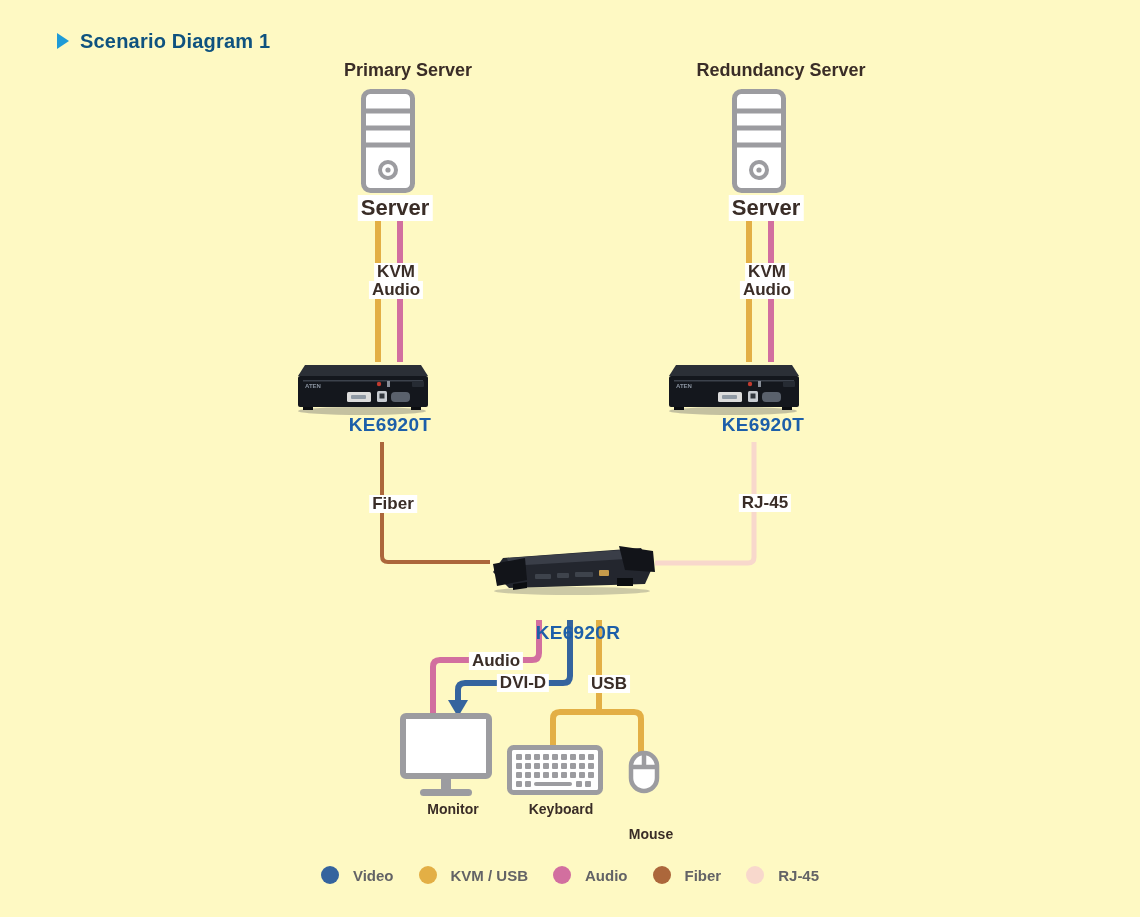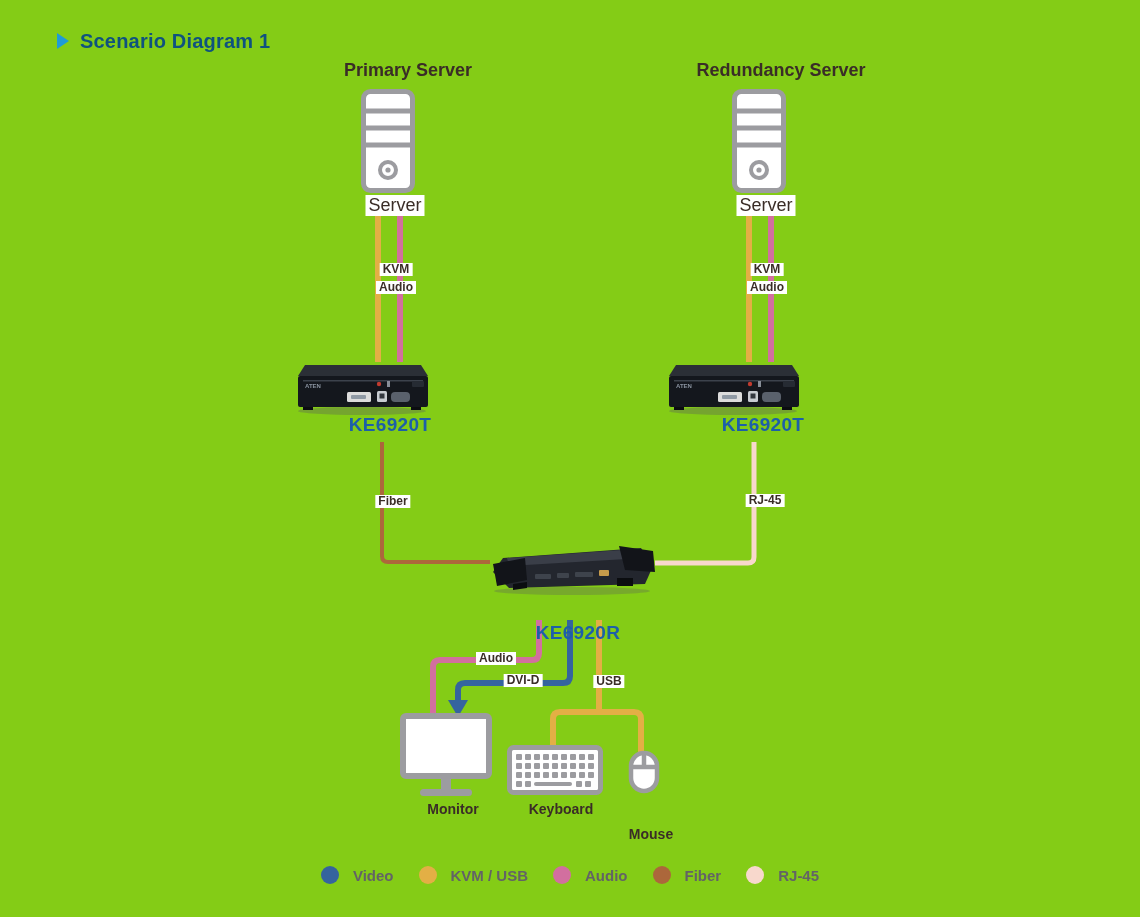--- a/index.html
+++ b/index.html
@@ -1,33 +1,33 @@
 <!DOCTYPE html>
 <html style="--c-video: #35649E; --c-kvm: #E3AF45; --c-audio: #D26F9F; --c-fiber: #AC673B; --c-rj45: #F8D8CC; --c-title: #0F527F; --c-title_arrow: #1E9BD7; --c-model_label: #1D5FA9; --c-label_text: #3A2D27; --c-legend_text: #636366; --c-icon_gray: #9C9CA0;"><head>
 <meta charset="utf-8">
 <style>
   html,body{margin:0;padding:0;background:#fff;}
   .stage{
-    position:relative;width:1140px;height:917px;background:#84cc16;overflow:hidden;
+    position:relative;width:1140px;height:917px;background:#fef9c3;overflow:hidden;
     font-family:"Liberation Sans",sans-serif;
   }
   .abs{position:absolute;}
   .ctr{transform:translateX(-50%);white-space:nowrap;margin-left:7px;}
   .page-title{
     font-size:20px;font-weight:bold;color:var(--c-title,#0F527F);letter-spacing:.2px;
   }
   .title-arrow{
     width:0;height:0;border-left:12px solid var(--c-title_arrow,#1E9BD7);
     border-top:8px solid transparent;border-bottom:8px solid transparent;
   }
   .node-title{font-size:18px;font-weight:bold;color:var(--c-label_text,#3A2D27);}
-  .node-caption{font-size:18px;font-weight:normal;color:var(--c-label_text,#3A2D27);background:#fff;padding:0 3px;}
+  .node-caption{font-size:22px;font-weight:bold;color:var(--c-label_text,#3A2D27);background:#fff;padding:0 3px;}
   .model-label{font-size:19px;font-weight:bold;color:var(--c-model_label,#1D5FA9);letter-spacing:.3px;text-align:right;}
   .wire-label{
-    font-size:12px;font-weight:bold;color:var(--c-label_text,#3A2D27);
+    font-size:17px;font-weight:bold;color:var(--c-label_text,#3A2D27);
     background:#fff;padding:0 3px;line-height:1.05;
   }
   .periph-label{font-size:14px;font-weight:bold;color:var(--c-label_text,#3A2D27);}
   
   svg.wires{position:absolute;left:0;top:0;pointer-events:none;}
   .w{fill:none;stroke-linecap:butt;}
   .s-kvm{stroke:var(--c-kvm,#E3AF45);stroke-width:6;}
   .s-audio{stroke:var(--c-audio,#D26F9F);stroke-width:6;}
   .s-video{stroke:var(--c-video,#35649E);stroke-width:6;}
   .s-fiber{stroke:var(--c-fiber,#AC673B);stroke-width:4;}

